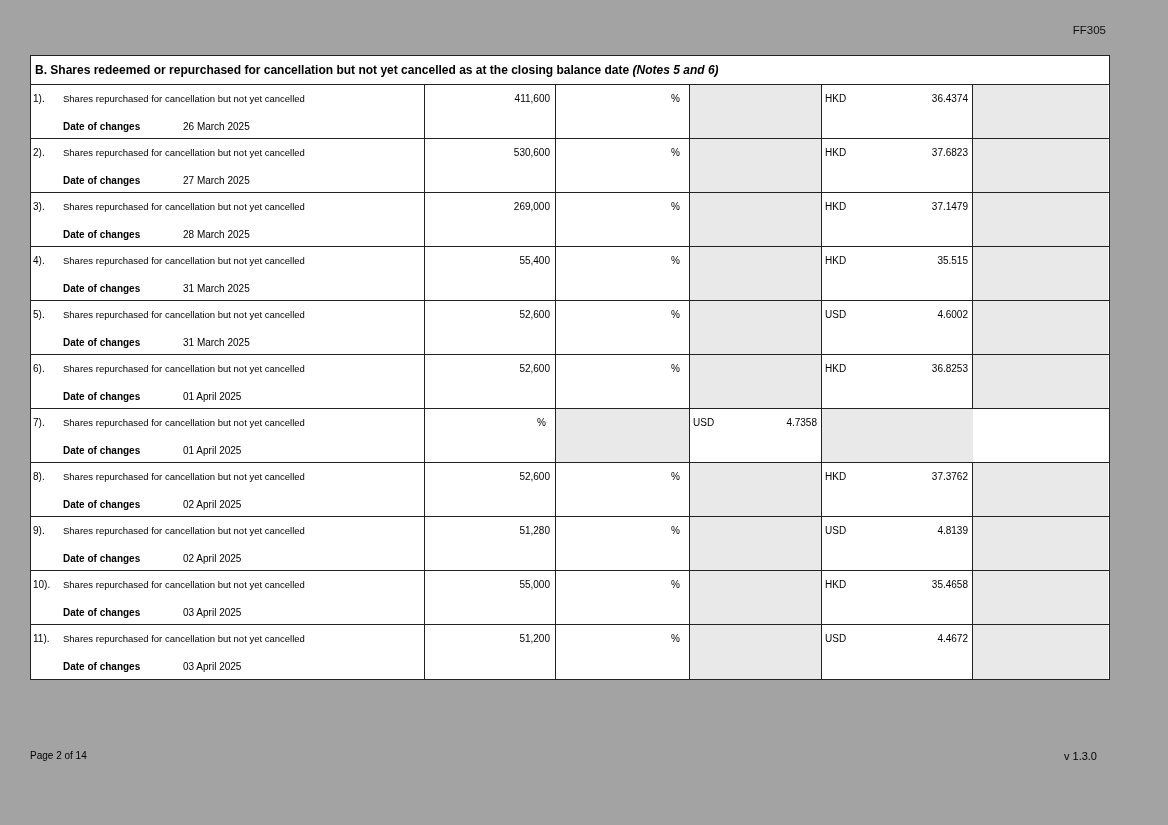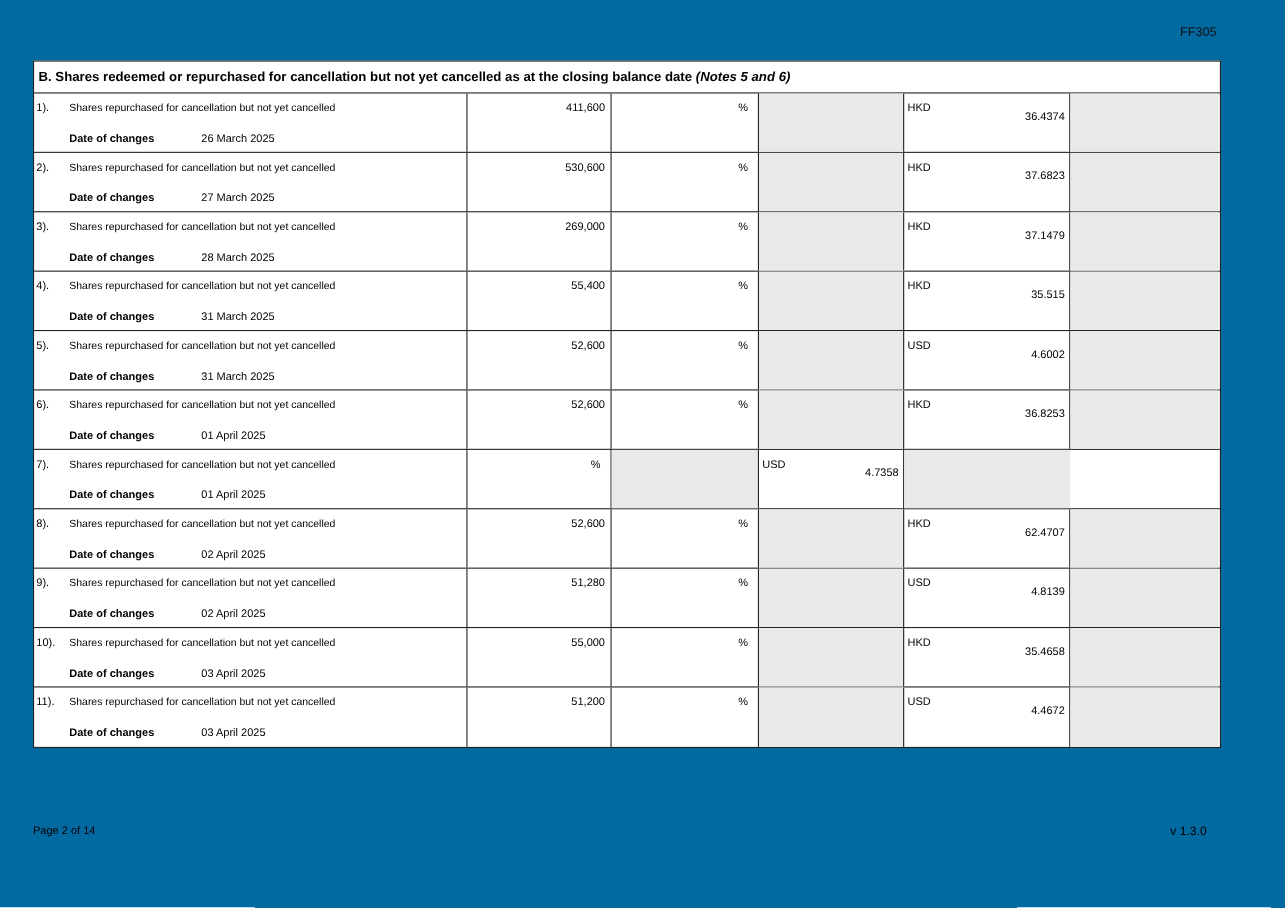--- a/index.html
+++ b/index.html
@@ -6,21 +6,21 @@
     margin: 0;
     padding: 0;
     background: #ffffff;
     font-family: "Liberation Sans", sans-serif;
     color: #000000;
   }
   .page {
     position: relative;
     width: 1168px;
     height: 825px;
-    background: #0369a1;
+    background: #a3a3a3;
     overflow: hidden;
   }
   .form-code {
     position: absolute;
     top: 24px;
     right: 62px;
     font-size: 11.5px;
     color: #111;
   }
   .formtable {
@@ -100,21 +100,21 @@
     padding: 8px 9px 0 0;
   }
   .cur {
     position: absolute;
     left: 3px;
     top: 8px;
   }
   .price {
     position: absolute;
     right: 4px;
-    top: 16px;
+    top: 8px;
   }
   .footer-page {
     position: absolute;
     left: 30px;
     top: 750px;
     width: 1094px;
     text-align: left;
     font-size: 10px;
   }
   .footer-version {
@@ -252,21 +252,21 @@
             <span class="rownum">8).</span>
             <span class="desc">Shares repurchased for cancellation but not yet cancelled</span>
             <span class="date-label">Date of changes</span>
             <span class="date-value">02 April 2025</span>
           </div>
           <div class="cell num-cell"><span>52,600</span></div>
           <div class="cell pct-cell"><span>%</span></div>
           <div class="cell shaded"></div>
           <div class="cell cur-cell">
             <span class="cur">HKD</span>
-            <span class="price">62.4707</span>
+            <span class="price">37.3762</span>
           </div>
           <div class="cell shaded last"></div>
         </div>
         <div class="row">
           <div class="cell desc-cell">
             <span class="rownum">9).</span>
             <span class="desc">Shares repurchased for cancellation but not yet cancelled</span>
             <span class="date-label">Date of changes</span>
             <span class="date-value">02 April 2025</span>
           </div>

